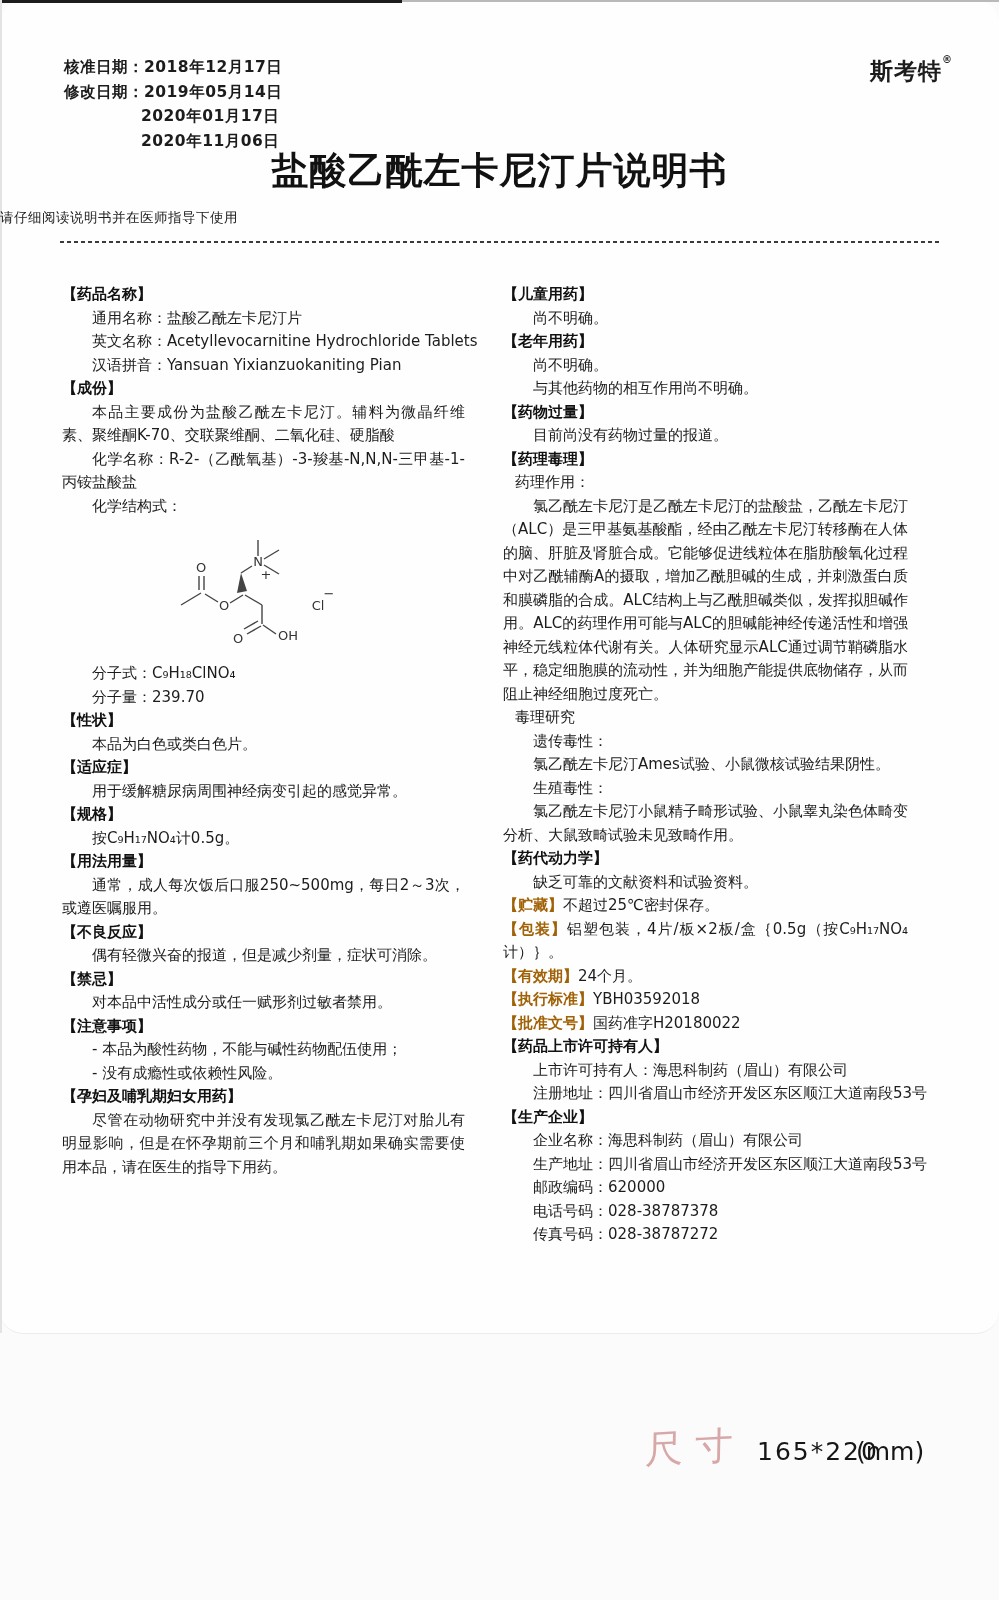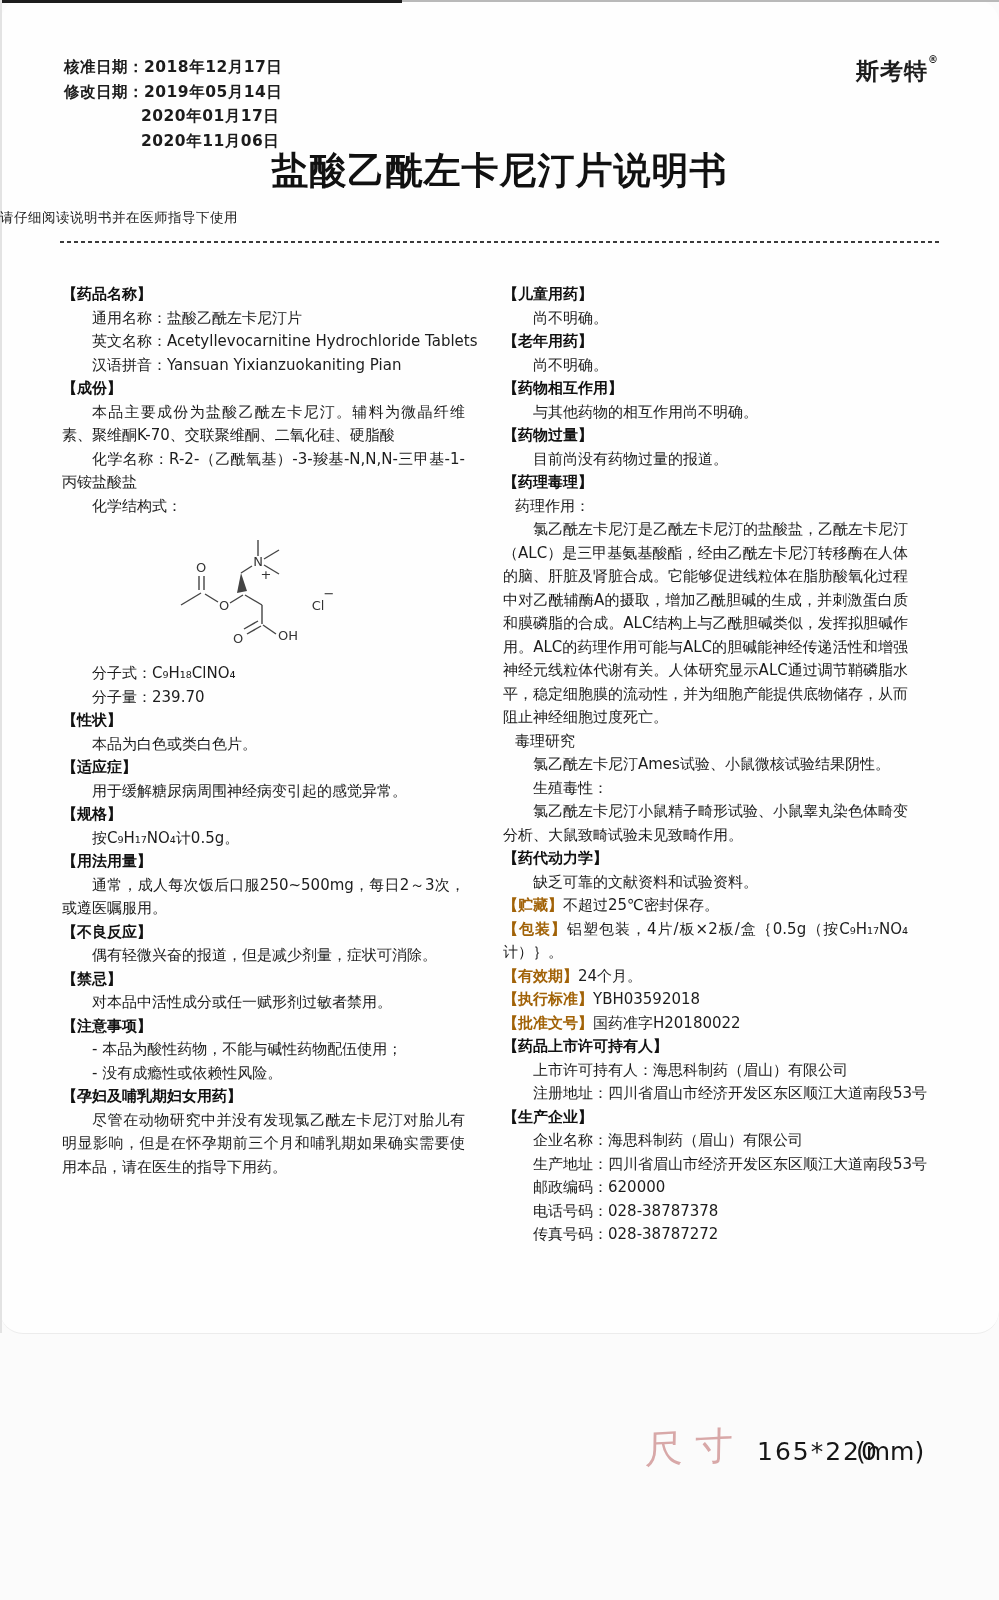--- a/index.html
+++ b/index.html
@@ -10,21 +10,21 @@
   }
   .sheet{position:relative;width:999px;height:1333px;background:#fefefe;border-bottom:1px solid #ececec;border-radius:23px;}
   .bottom-strip{position:relative;width:999px;height:266px;background:#fbfbfb;}
   
   .edge-top-dark{position:absolute;top:0;left:0;width:402px;height:3px;background:#1d1d1d;}
   .edge-top-gray{position:absolute;top:0;left:402px;width:597px;height:2px;background:#b9b9b9;}
   .edge-left{position:absolute;top:0;left:0;width:2px;height:1333px;background:#e3e3e3;}
 
   .dates{position:absolute;top:55px;left:64px;font-size:15.5px;font-weight:700;line-height:24.5px;letter-spacing:.5px;}
   .dates .cont{padding-left:77px;}
-  .brand{position:absolute;top:56px;right:60px;font-size:23px;font-weight:700;letter-spacing:1px;}
+  .brand{position:absolute;top:56px;right:46px;font-size:23px;font-weight:700;letter-spacing:1px;}
   .brand sup{font-size:10px;font-weight:700;vertical-align:top;position:relative;top:-2px;}
 
   .title{position:absolute;top:146px;left:0;width:100%;text-align:center;font-size:37px;font-weight:700;letter-spacing:1px;color:#111;}
   .subtitle{position:absolute;top:209px;left:0;width:100%;text-align:left;font-size:13.5px;color:#222;letter-spacing:.5px;}
   .dashline{position:absolute;top:241px;left:60px;width:879px;height:2px;
     background:repeating-linear-gradient(90deg,#3a3a3a 0 4px,transparent 4px 7px);}
 
   .columns{position:absolute;top:283px;left:62px;display:flex;gap:38px;}
   .col-l{width:403px;}
   .col-r{width:405px;}
@@ -137,30 +137,30 @@
       <p class="ind">尽管在动物研究中并没有发现氯乙酰左卡尼汀对胎儿有明显影响，但是在怀孕期前三个月和哺乳期如果确实需要使用本品，请在医生的指导下用药。</p>
     </div>
 
     <div class="col-r">
       <p class="h">【儿童用药】</p>
       <p class="ind">尚不明确。</p>
 
       <p class="h">【老年用药】</p>
       <p class="ind">尚不明确。</p>
 
-      <p class="h">【药物相互作用】</p>
       <p class="ind">与其他药物的相互作用尚不明确。</p>
 
       <p class="h">【药物过量】</p>
       <p class="ind">目前尚没有药物过量的报道。</p>
 
       <p class="h">【药理毒理】</p>
       <p class="ind-sm">药理作用：</p>
       <p class="ind">氯乙酰左卡尼汀是乙酰左卡尼汀的盐酸盐，乙酰左卡尼汀（ALC）是三甲基氨基酸酯，经由乙酰左卡尼汀转移酶在人体的脑、肝脏及肾脏合成。它能够促进线粒体在脂肪酸氧化过程中对乙酰辅酶A的摄取，增加乙酰胆碱的生成，并刺激蛋白质和膜磷脂的合成。ALC结构上与乙酰胆碱类似，发挥拟胆碱作用。ALC的药理作用可能与ALC的胆碱能神经传递活性和增强神经元线粒体代谢有关。人体研究显示ALC通过调节鞘磷脂水平，稳定细胞膜的流动性，并为细胞产能提供底物储存，从而阻止神经细胞过度死亡。</p>
       <p class="ind-sm">毒理研究</p>
+      <p class="ind">遗传毒性：</p>
       <p class="ind">氯乙酰左卡尼汀Ames试验、小鼠微核试验结果阴性。</p>
       <p class="ind">生殖毒性：</p>
       <p class="ind">氯乙酰左卡尼汀小鼠精子畸形试验、小鼠睾丸染色体畸变分析、大鼠致畸试验未见致畸作用。</p>
 
       <p class="h">【药代动力学】</p>
       <p class="ind">缺乏可靠的文献资料和试验资料。</p>
 
       <p class="inlineh"><b>【贮藏】</b><span>不超过25℃密封保存。</span></p>
       <p class="inlineh"><b>【包装】</b><span>铝塑包装，4片/板×2板/盒｛0.5g（按C₉H₁₇NO₄计）｝。</span></p>
       <p class="inlineh"><b>【有效期】</b><span>24个月。</span></p>

